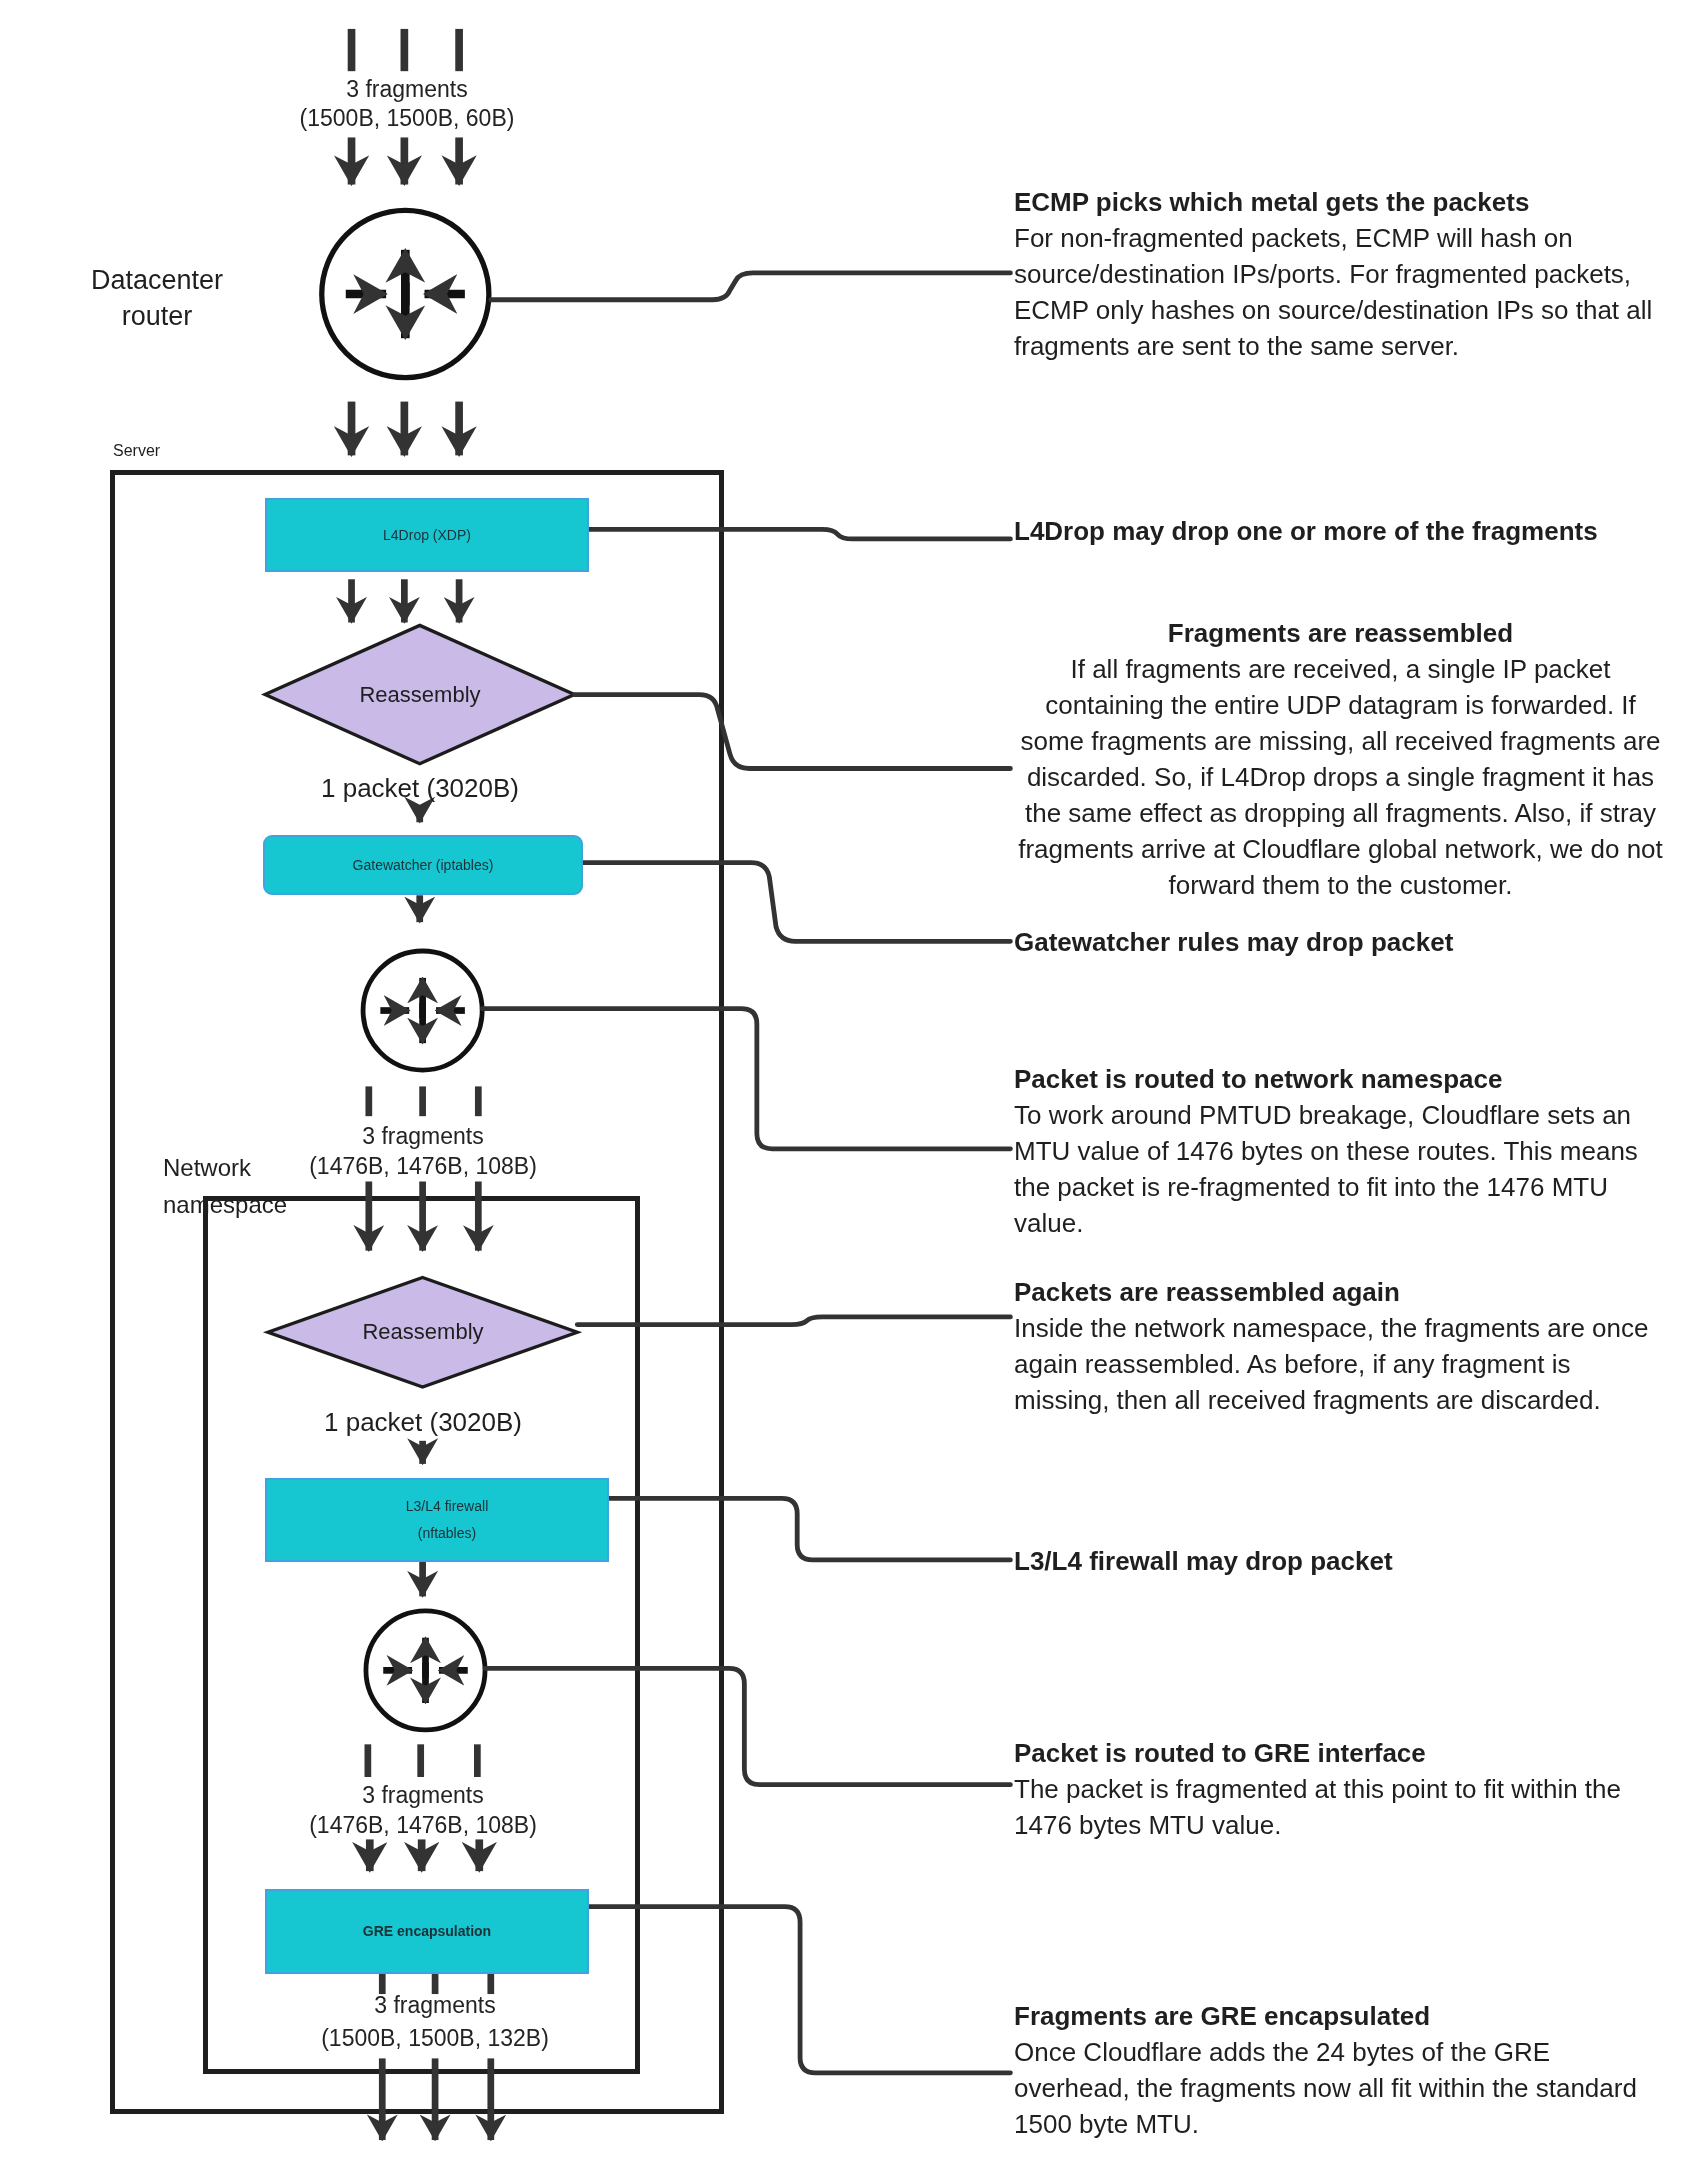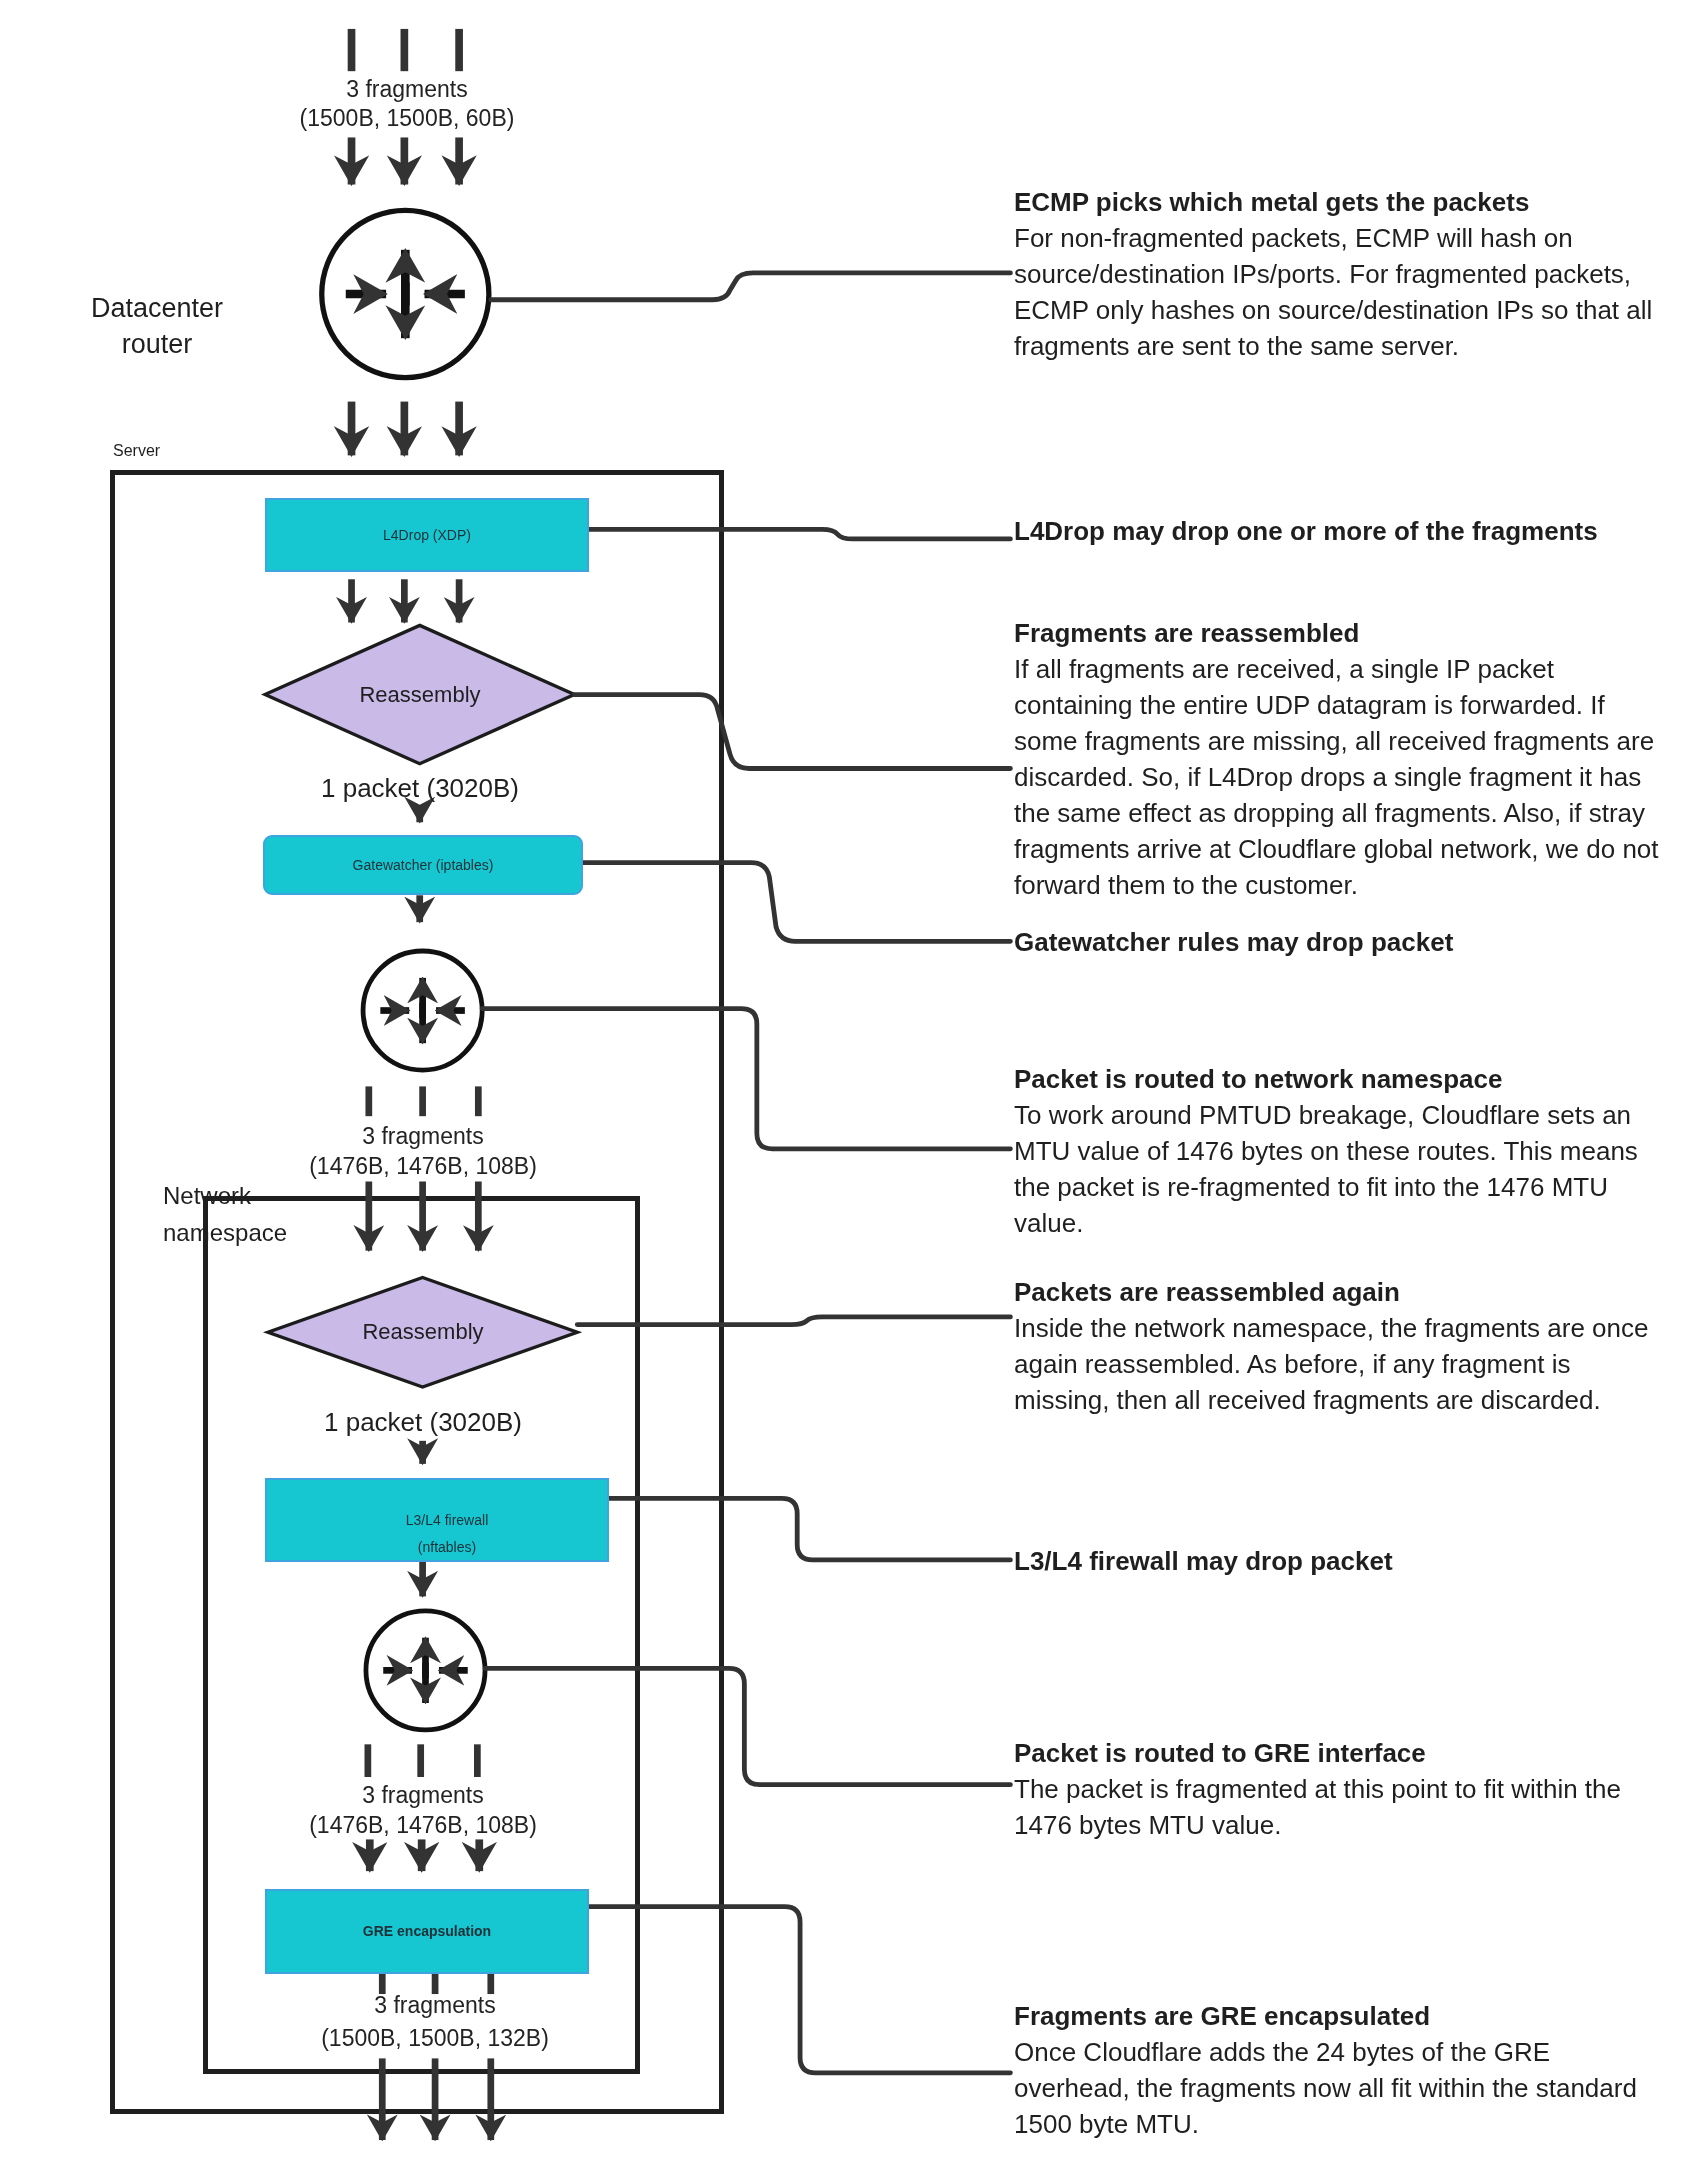--- a/index.html
+++ b/index.html
@@ -2,21 +2,21 @@
 <html><head>
 <meta charset="utf-8">
 <style>
   html,body{margin:0;padding:0;background:#ffffff;}
   #stage{position:relative;width:1701px;height:2168px;background:#ffffff;overflow:hidden;
          font-family:"Liberation Sans","DejaVu Sans",sans-serif;color:#1f1f1f;}
   .abs{position:absolute;}
   .ctr{transform:translate(-50%,-50%);text-align:center;white-space:nowrap;}
   .lbl{font-size:23px;color:#232323;}
   .big{font-size:26px;}
-  .pre{white-space:pre-line;margin-top:28px;}
+  .pre{white-space:pre-line;}
   
   .frame{position:absolute;border:5.8px solid #1f1f1f;background:transparent;}
   
   .proc{position:absolute;background:#16c7d2;border:2.9px solid #3fa3e0;
         display:flex;align-items:center;justify-content:center;text-align:center;
         font-size:14px;color:#1d3136;line-height:27px;white-space:pre-line;}
   
   .ann{position:absolute;left:1014px;width:653px;font-size:26px;line-height:36px;color:#1f1f1f;}
   .ann-h{font-weight:bold;}
   svg{position:absolute;left:0;top:0;}
@@ -198,21 +198,21 @@
   <div class="abs ctr lbl" style="left:435px;top:2038px;">(1500B, 1500B, 132B)</div>
 
   <div class="ann" style="top:184px;">
     <div class="ann-h">ECMP picks which metal gets the packets</div>
     <div class="ann-b">For non-fragmented packets, ECMP will hash on source/destination IPs/ports. For fragmented packets, ECMP only hashes on source/destination IPs so that all fragments are sent to the same server.</div>
   </div>
   <div class="ann" style="top:513px;">
     <div class="ann-h">L4Drop may drop one or more of the fragments</div>
     <div class="ann-b"></div>
   </div>
-  <div class="ann" style="top:615px;">
+  <div class="ann" style="top:615px;text-align:center;">
     <div class="ann-h">Fragments are reassembled</div>
     <div class="ann-b">If all fragments are received, a single IP packet containing the entire UDP datagram is forwarded. If some fragments are missing, all received fragments are discarded. So, if L4Drop drops a single fragment it has the same effect as dropping all fragments. Also, if stray fragments arrive at Cloudflare global network, we do not forward them to the customer.</div>
   </div>
   <div class="ann" style="top:924px;">
     <div class="ann-h">Gatewatcher rules may drop packet</div>
     <div class="ann-b"></div>
   </div>
   <div class="ann" style="top:1061px;">
     <div class="ann-h">Packet is routed to network namespace</div>
     <div class="ann-b">To work around PMTUD breakage, Cloudflare sets an MTU value of 1476 bytes on these routes. This means the packet is re-fragmented to fit into the 1476 MTU value.</div>

